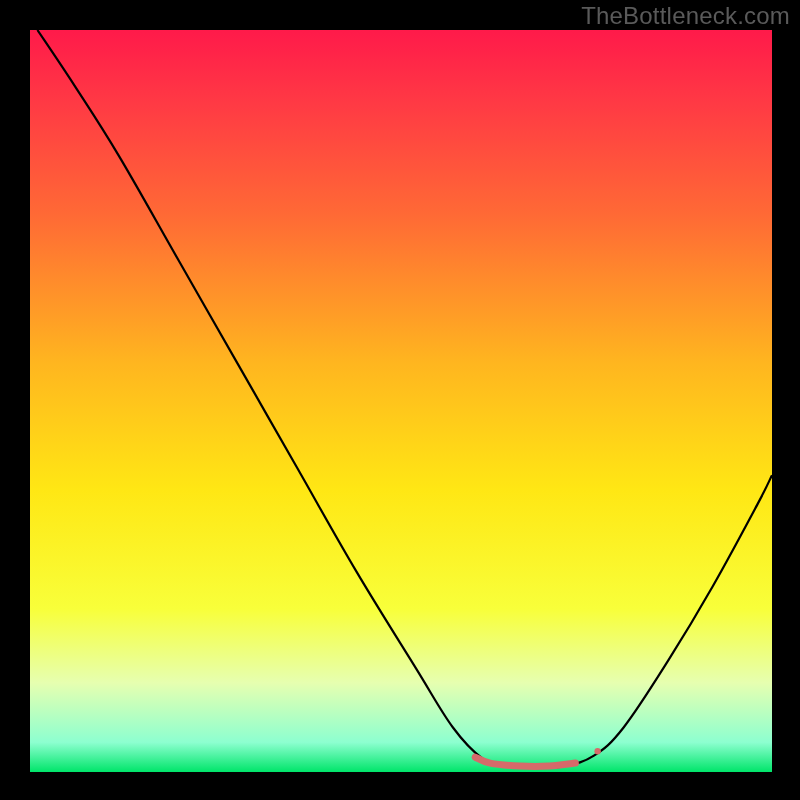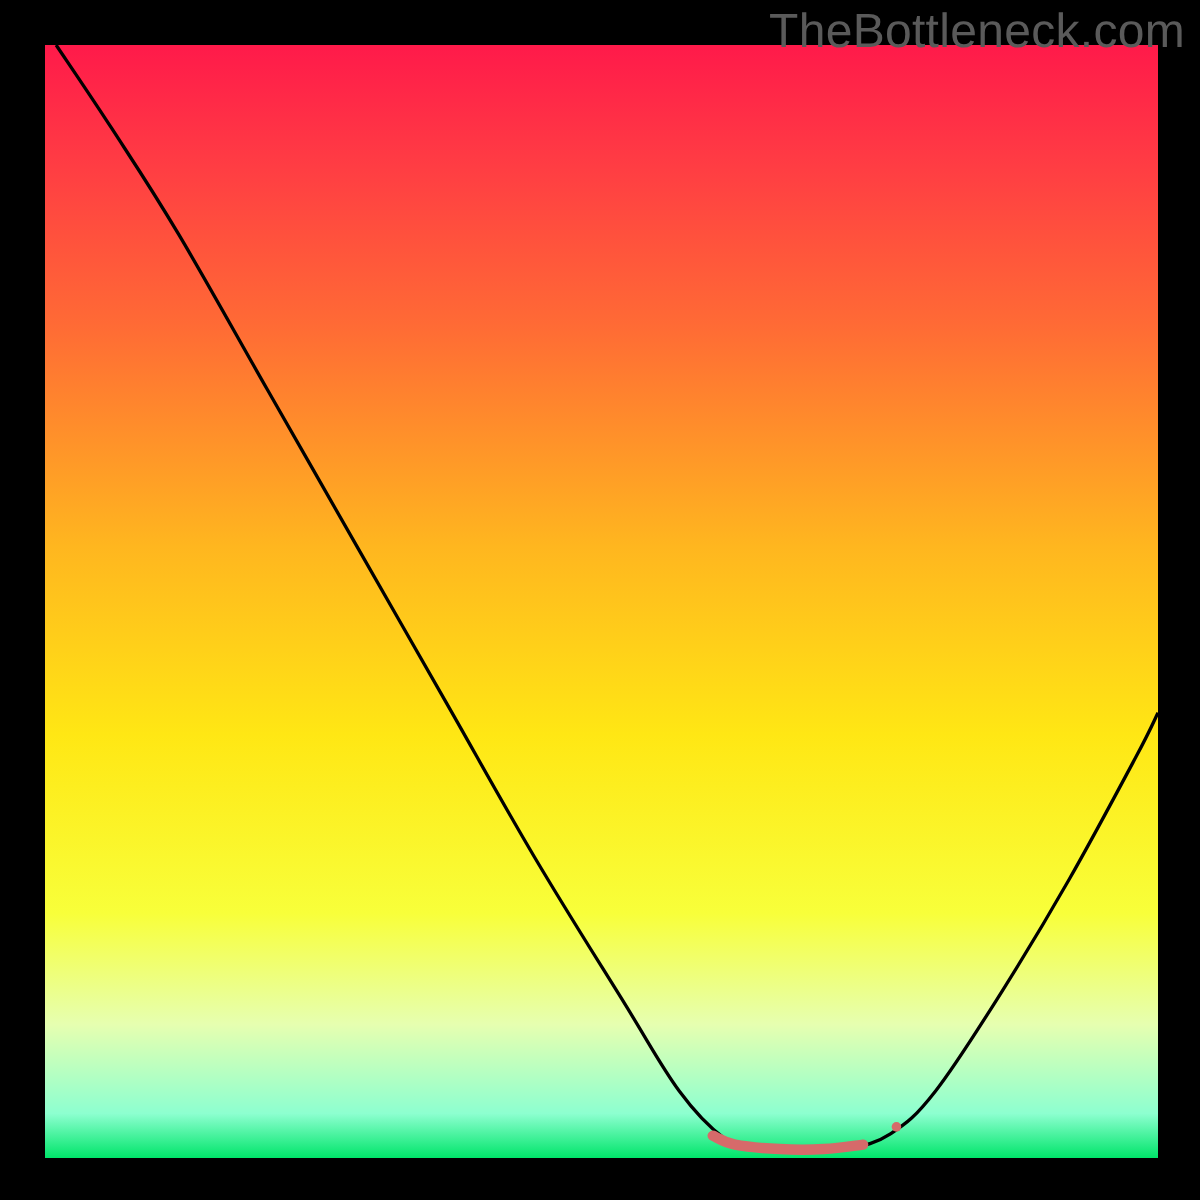--- a/index.html
+++ b/index.html
@@ -15,21 +15,21 @@
     position: relative;
     width: 800px;
     height: 800px;
     background: #000;
   }
   .watermark {
     position: absolute;
     top: 2px;
     right: 10px;
     color: #5a5a5a;
-    font-size: 32px;
+    font-size: 24px;
     font-weight: 500;
     letter-spacing: 0.2px;
     z-index: 5;
     font-family: Arial, Helvetica, sans-serif;
   }
   .plot {
     position: absolute;
     left: 30px;
     top: 30px;
     width: 742px;

